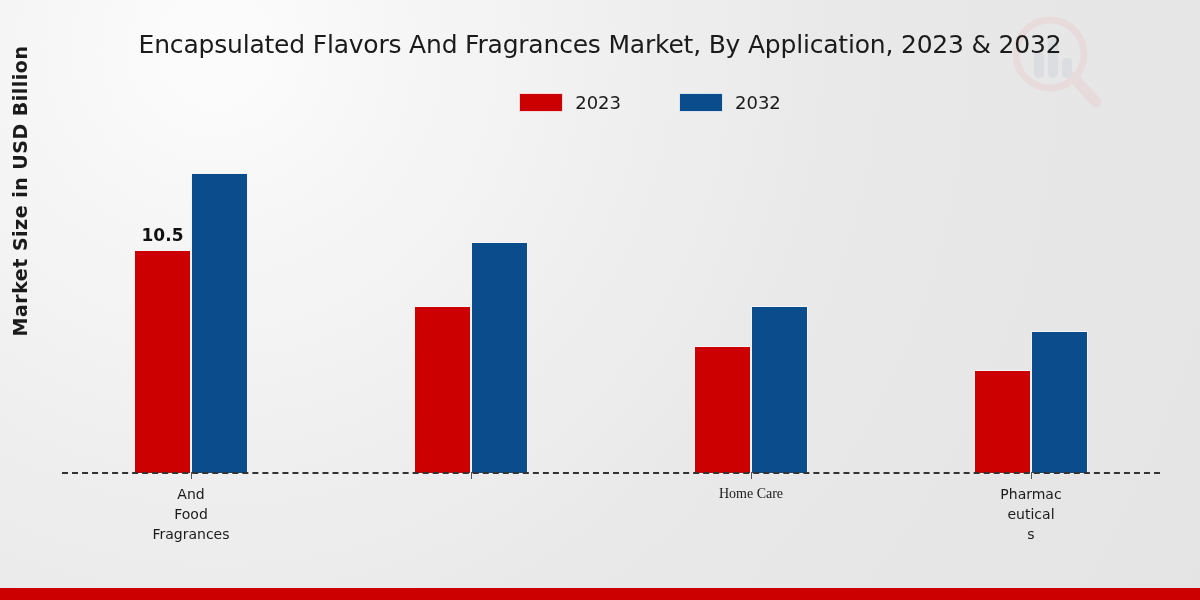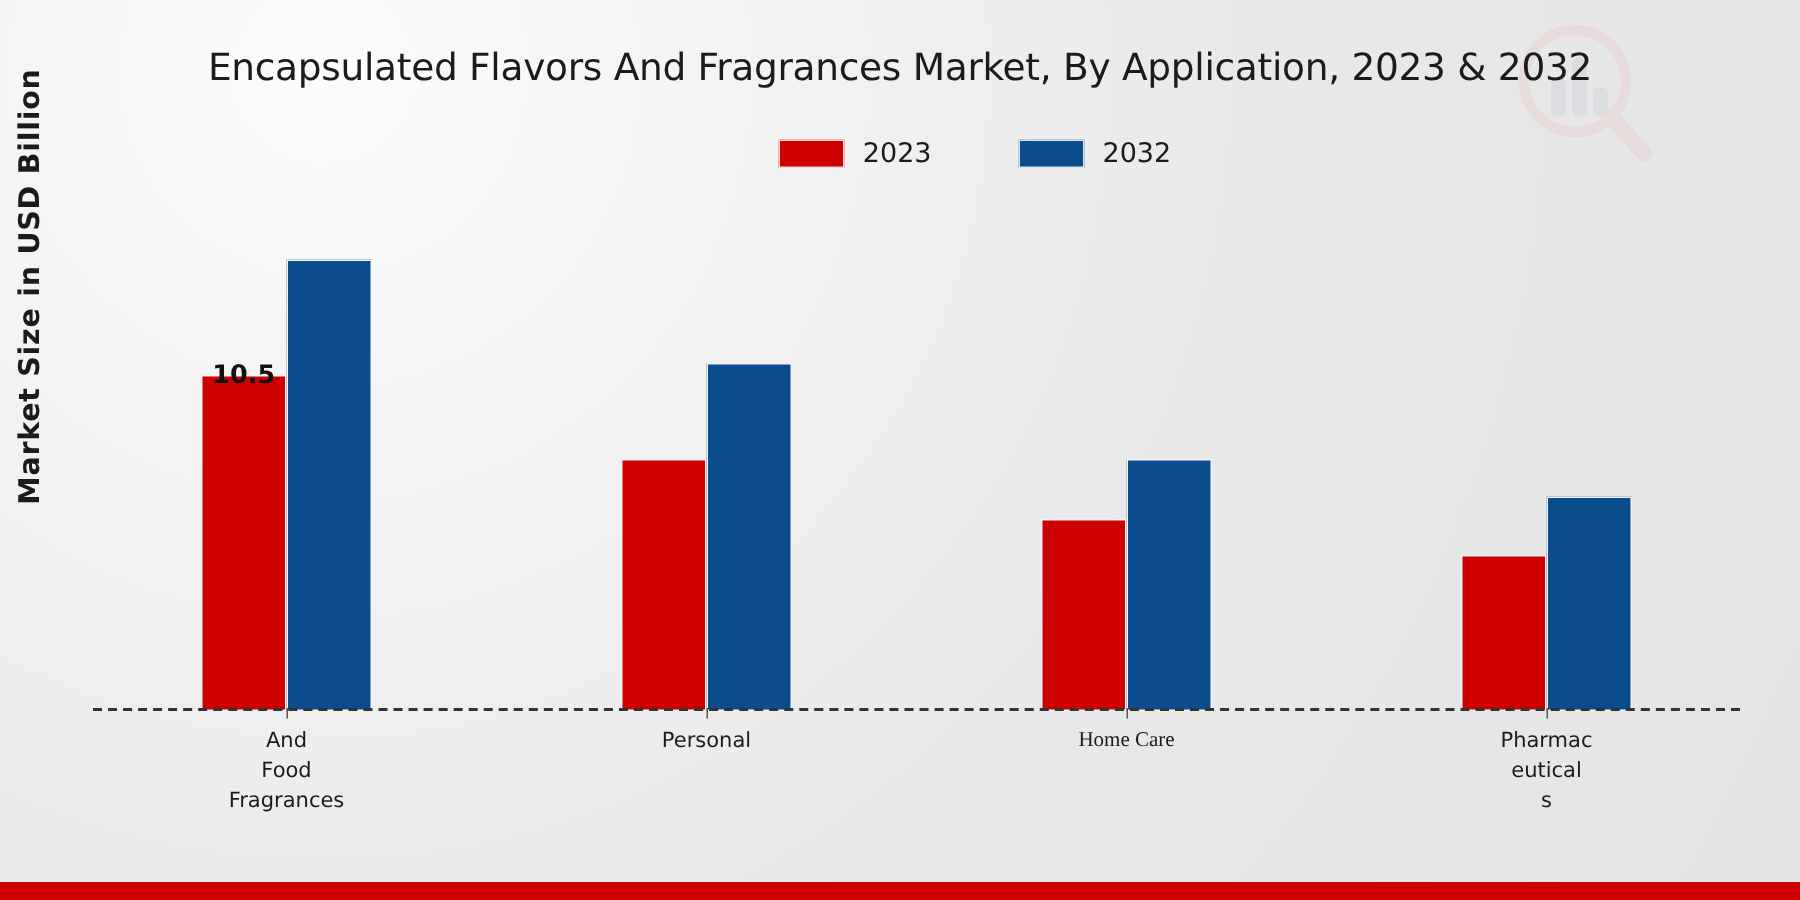--- a/index.html
+++ b/index.html
@@ -125,21 +125,20 @@
 
   .bar-value {
     position: absolute;
     left: 50%;
     transform: translateX(-50%);
     top: -26px;
     font-size: 17px;
     font-weight: bold;
     color: #111111;
     white-space: nowrap;
-    margin-top: 15px;
   }
 
   
   .tick {
     position: absolute;
     top: 472px;
     width: 0;
     height: 7px;
     border-left: 1px solid #555;
   }
@@ -217,21 +216,20 @@
 
   <div id="axis-labels">
       <div class="tick" style="left: 191px;"></div>
       <div class="cat-label" style="left: 191px;">
         <div>And</div>
         <div>Food</div>
         <div>Fragrances</div>
       </div>
       <div class="tick" style="left: 471px;"></div>
       <div class="cat-label" style="left: 471px;">
-        <div>Personal</div>
       </div>
       <div class="tick" style="left: 751px;"></div>
       <div class="cat-label" style="left: 751px; font-family: Liberation Serif, serif;">
         <div>Home Care</div>
       </div>
       <div class="tick" style="left: 1031px;"></div>
       <div class="cat-label" style="left: 1031px;">
         <div>Pharmac</div>
         <div>eutical</div>
         <div>s</div>

